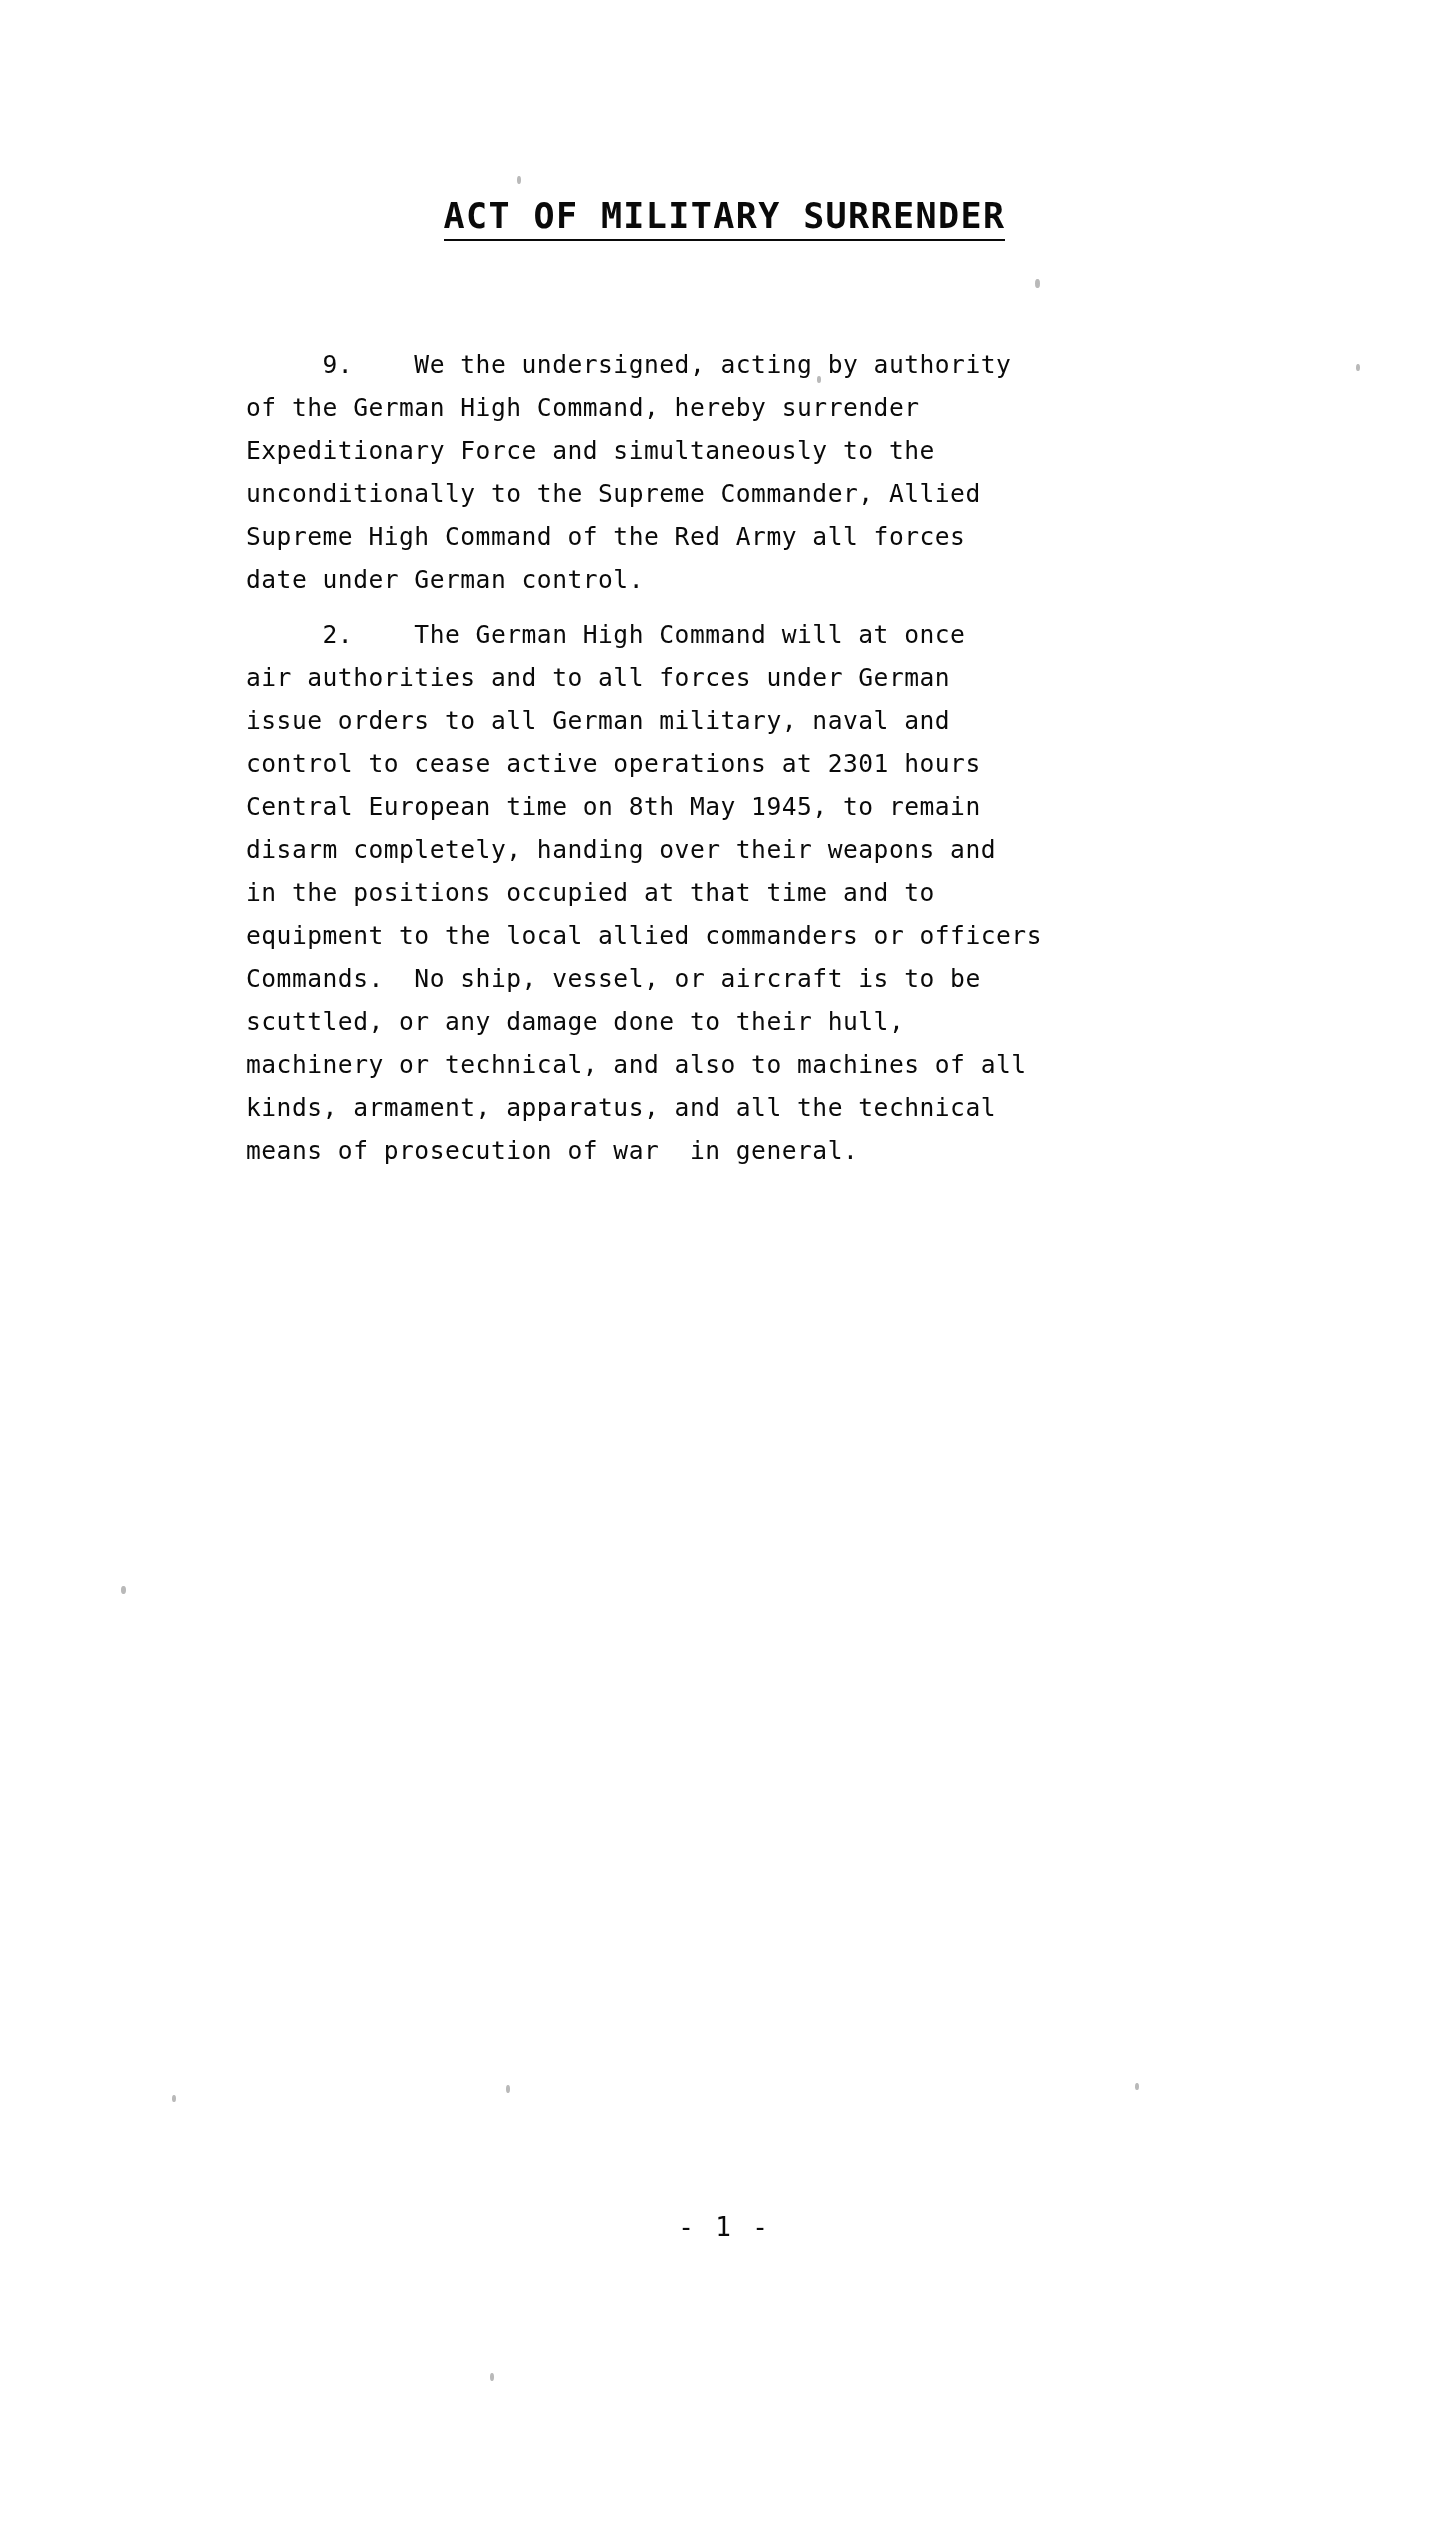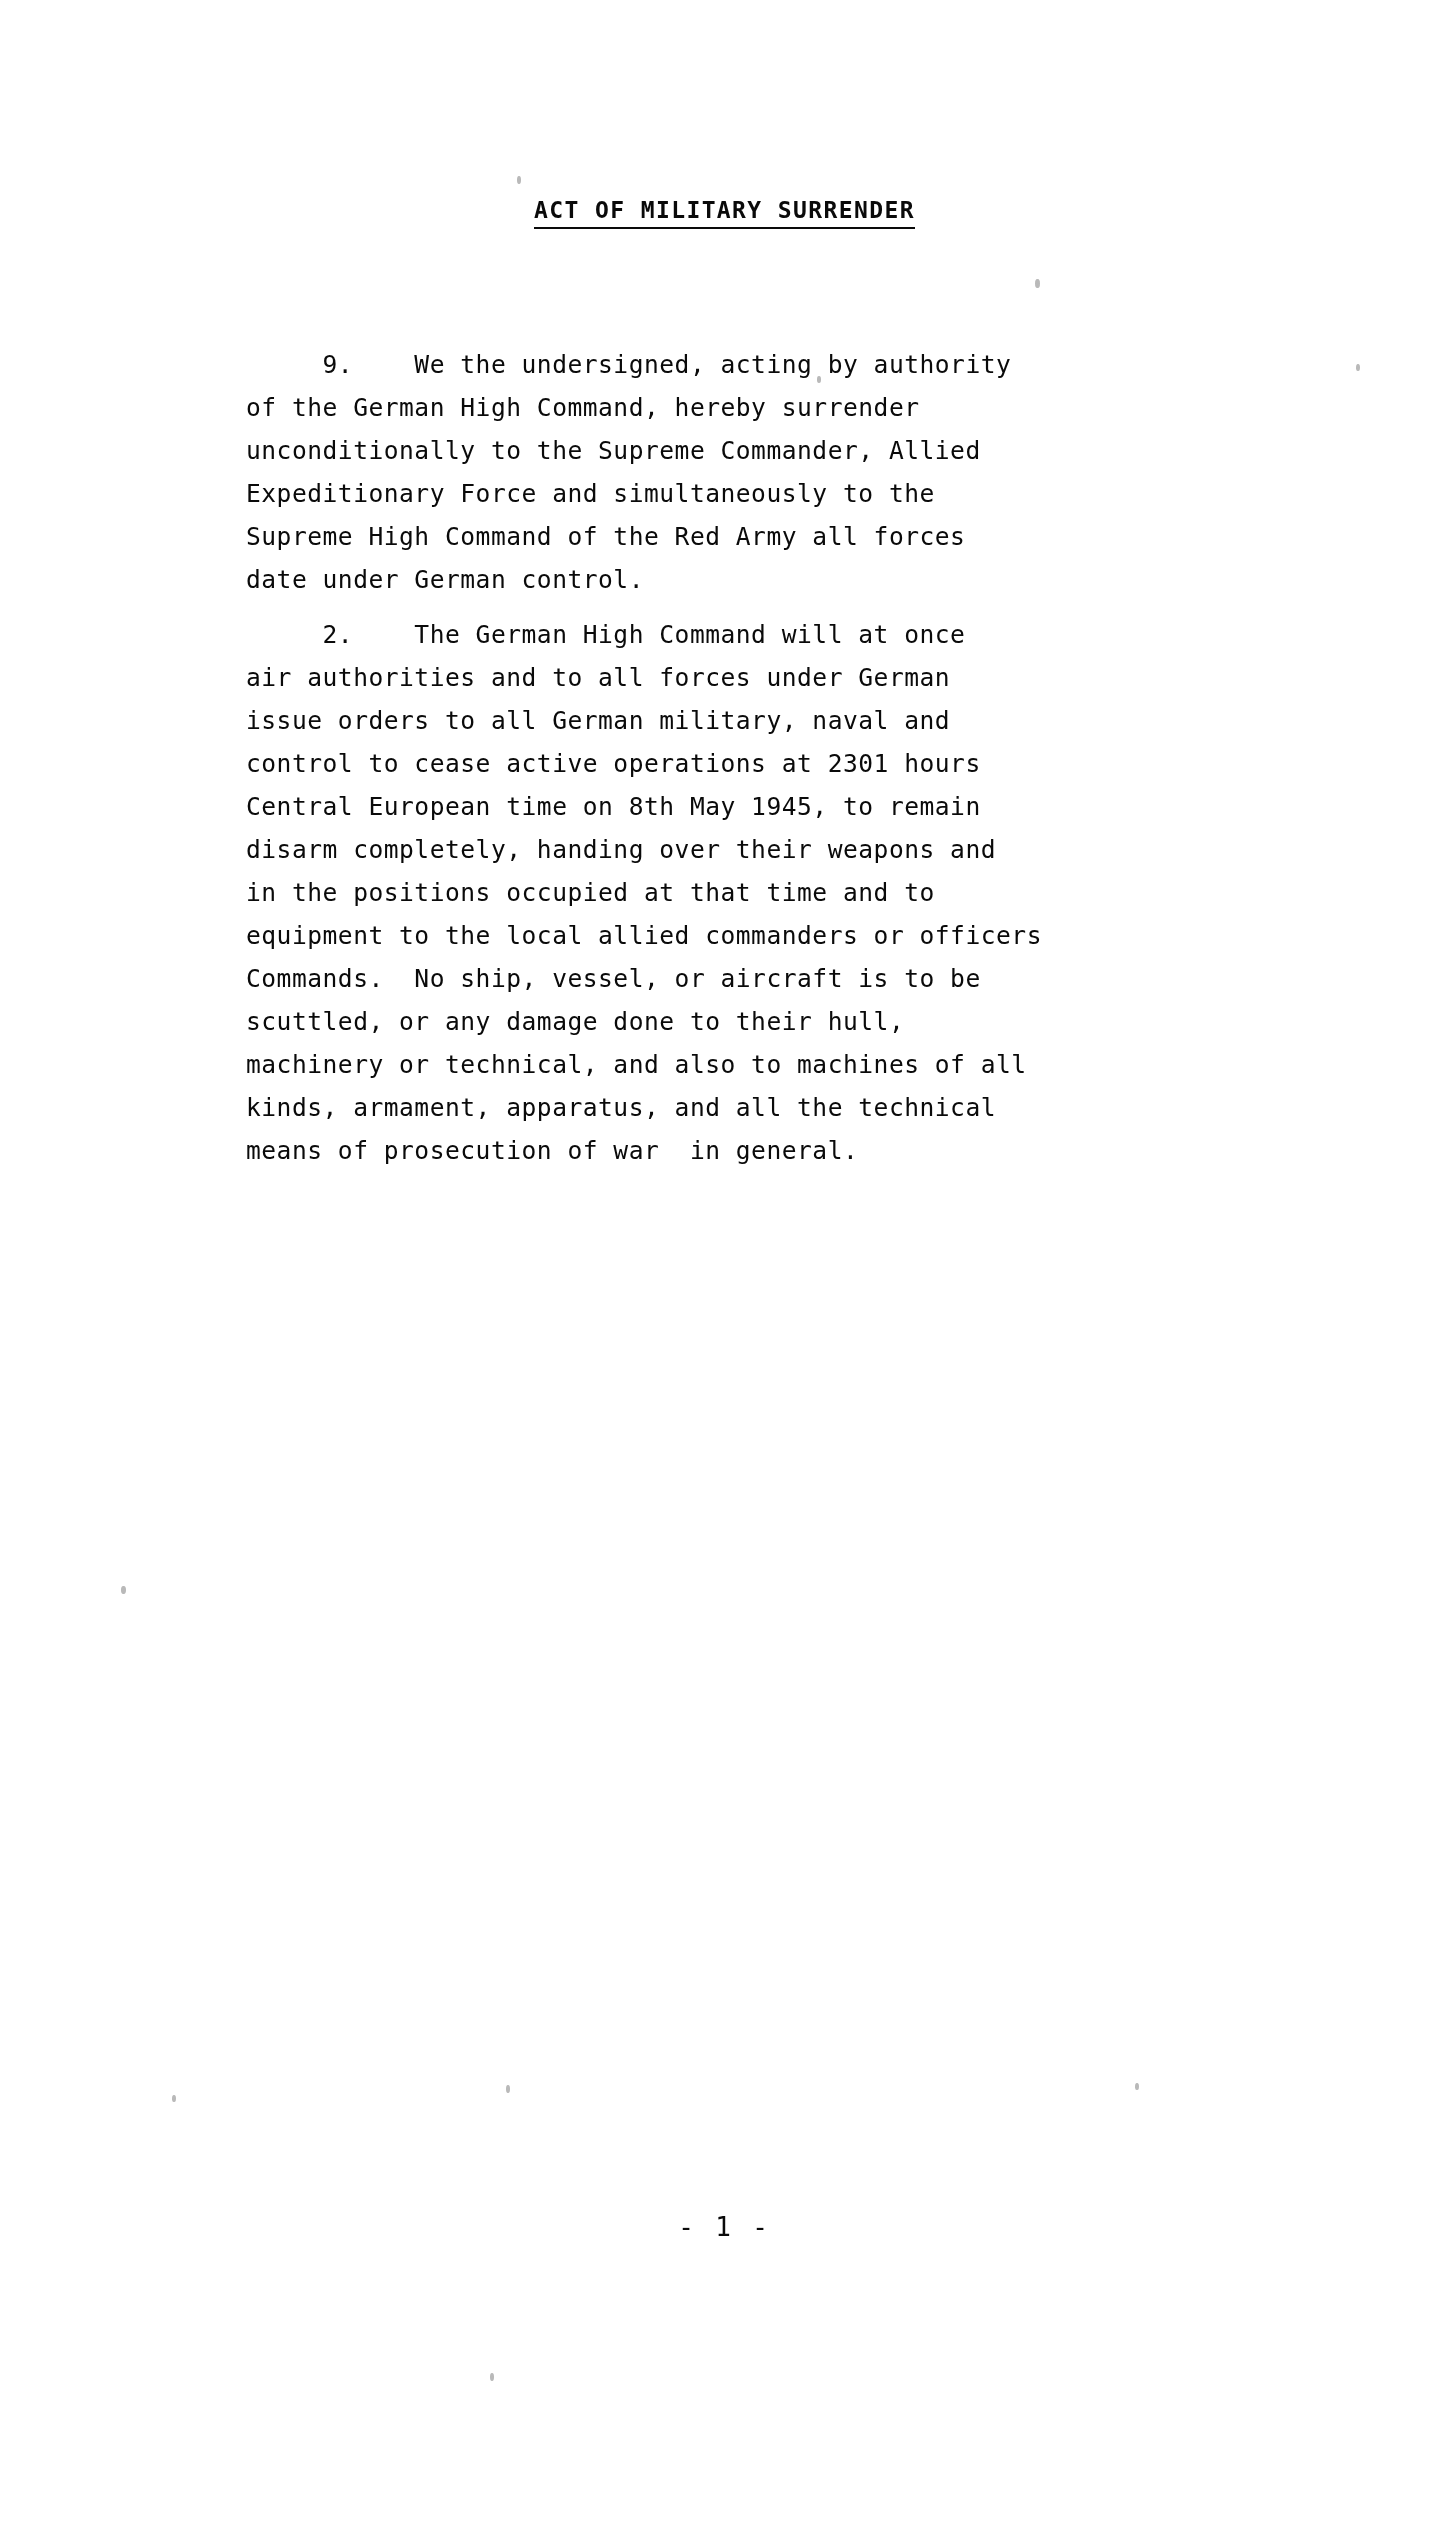--- a/index.html
+++ b/index.html
@@ -21,21 +21,21 @@
   
   .doc-title {
     position: absolute;
     top: 198px;
     left: 0;
     width: 1449px;
     text-align: center;
   }
   .doc-title .title-text {
     display: inline-block;
-    font-size: 23px;
+    font-size: 35px;
     letter-spacing: 1.4px;
     font-weight: 600;
     white-space: pre;
     border-bottom: 2.8px solid #0a0a0a;
     padding-bottom: 3.7px;
     line-height: 1.08;
   }
 
   
   .body-block {
@@ -98,22 +98,22 @@
 
   <div class="doc-title">
     <span class="title-text">ACT OF MILITARY SURRENDER</span>
   </div>
 
   <div class="body-block">
 
     <div class="para">
       <div class="tline indent">     9.    We the undersigned, acting by authority</div>
       <div class="tline">of the German High Command, hereby surrender</div>
+      <div class="tline">Expeditionary Force and simultaneously to the</div>
       <div class="tline">unconditionally to the Supreme Commander, Allied</div>
-      <div class="tline">Expeditionary Force and simultaneously to the</div>
       <div class="tline">Supreme High Command of the Red Army all forces</div>
       <div class="tline">date under German control.</div>
     </div>
 
     <div class="para">
       <div class="tline indent">     2.    The German High Command will at once</div>
       <div class="tline">air authorities and to all forces under German</div>
       <div class="tline">issue orders to all German military, naval and</div>
       <div class="tline">control to cease active operations at 2301 hours</div>
       <div class="tline">Central European time on 8th May 1945, to remain</div>

